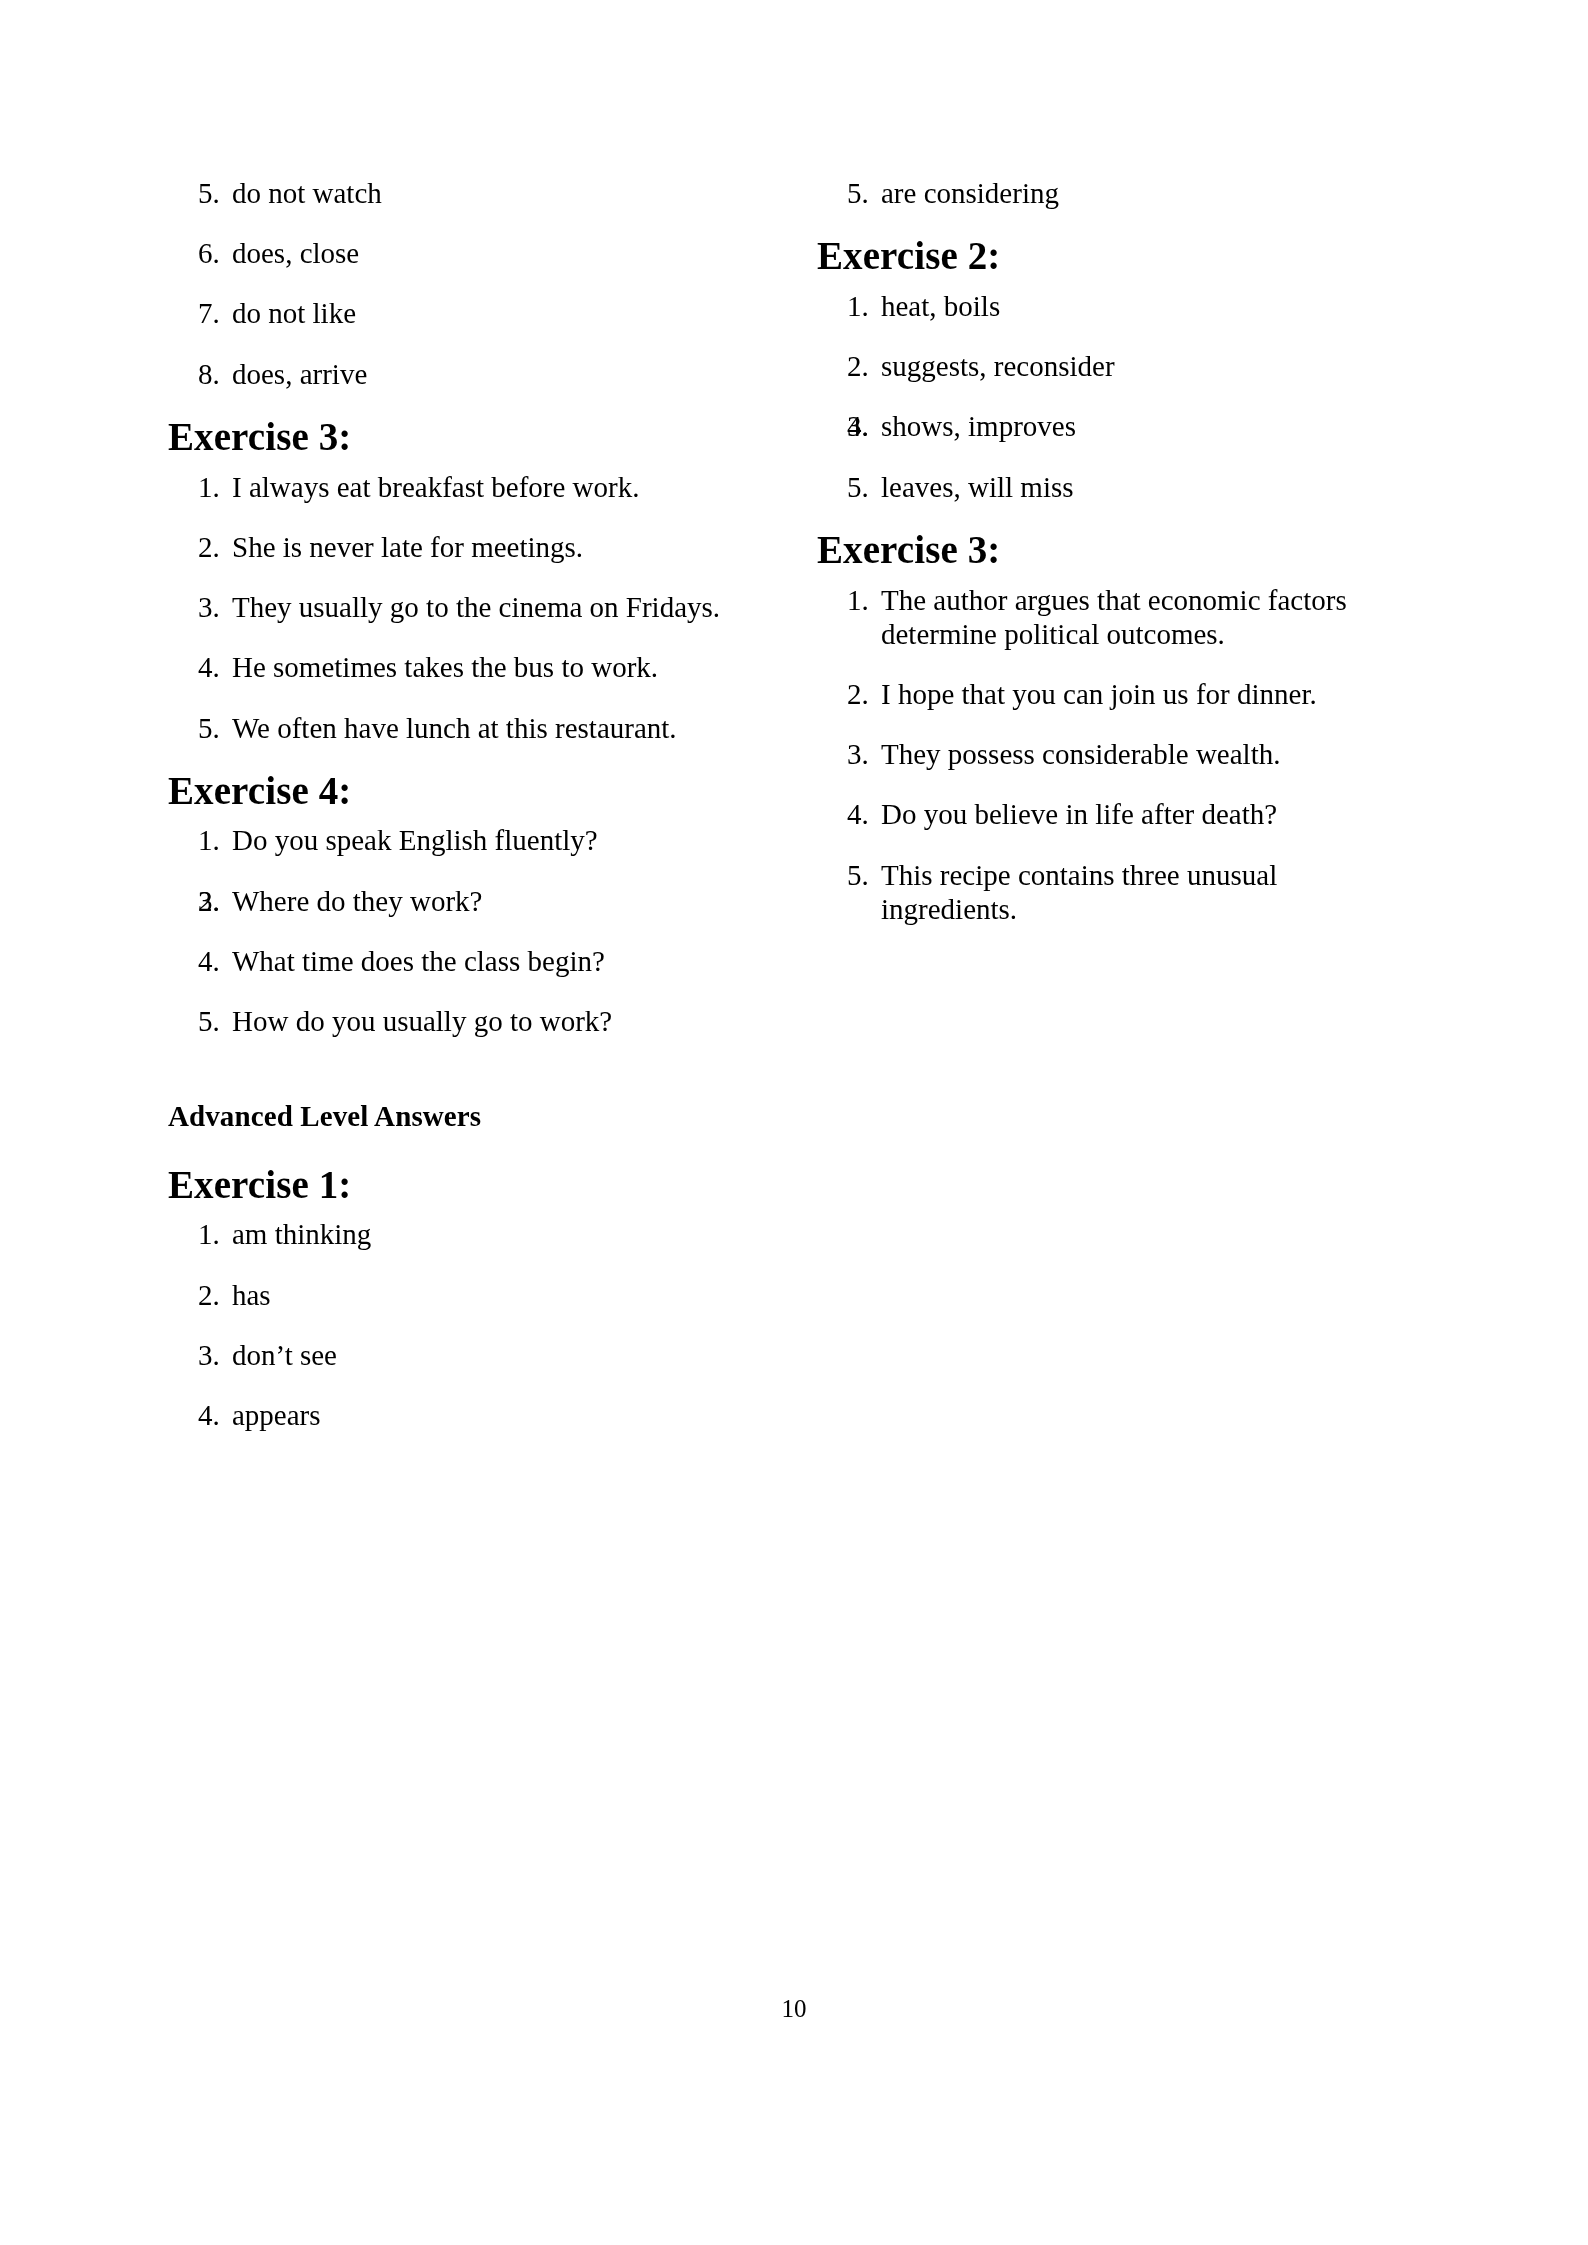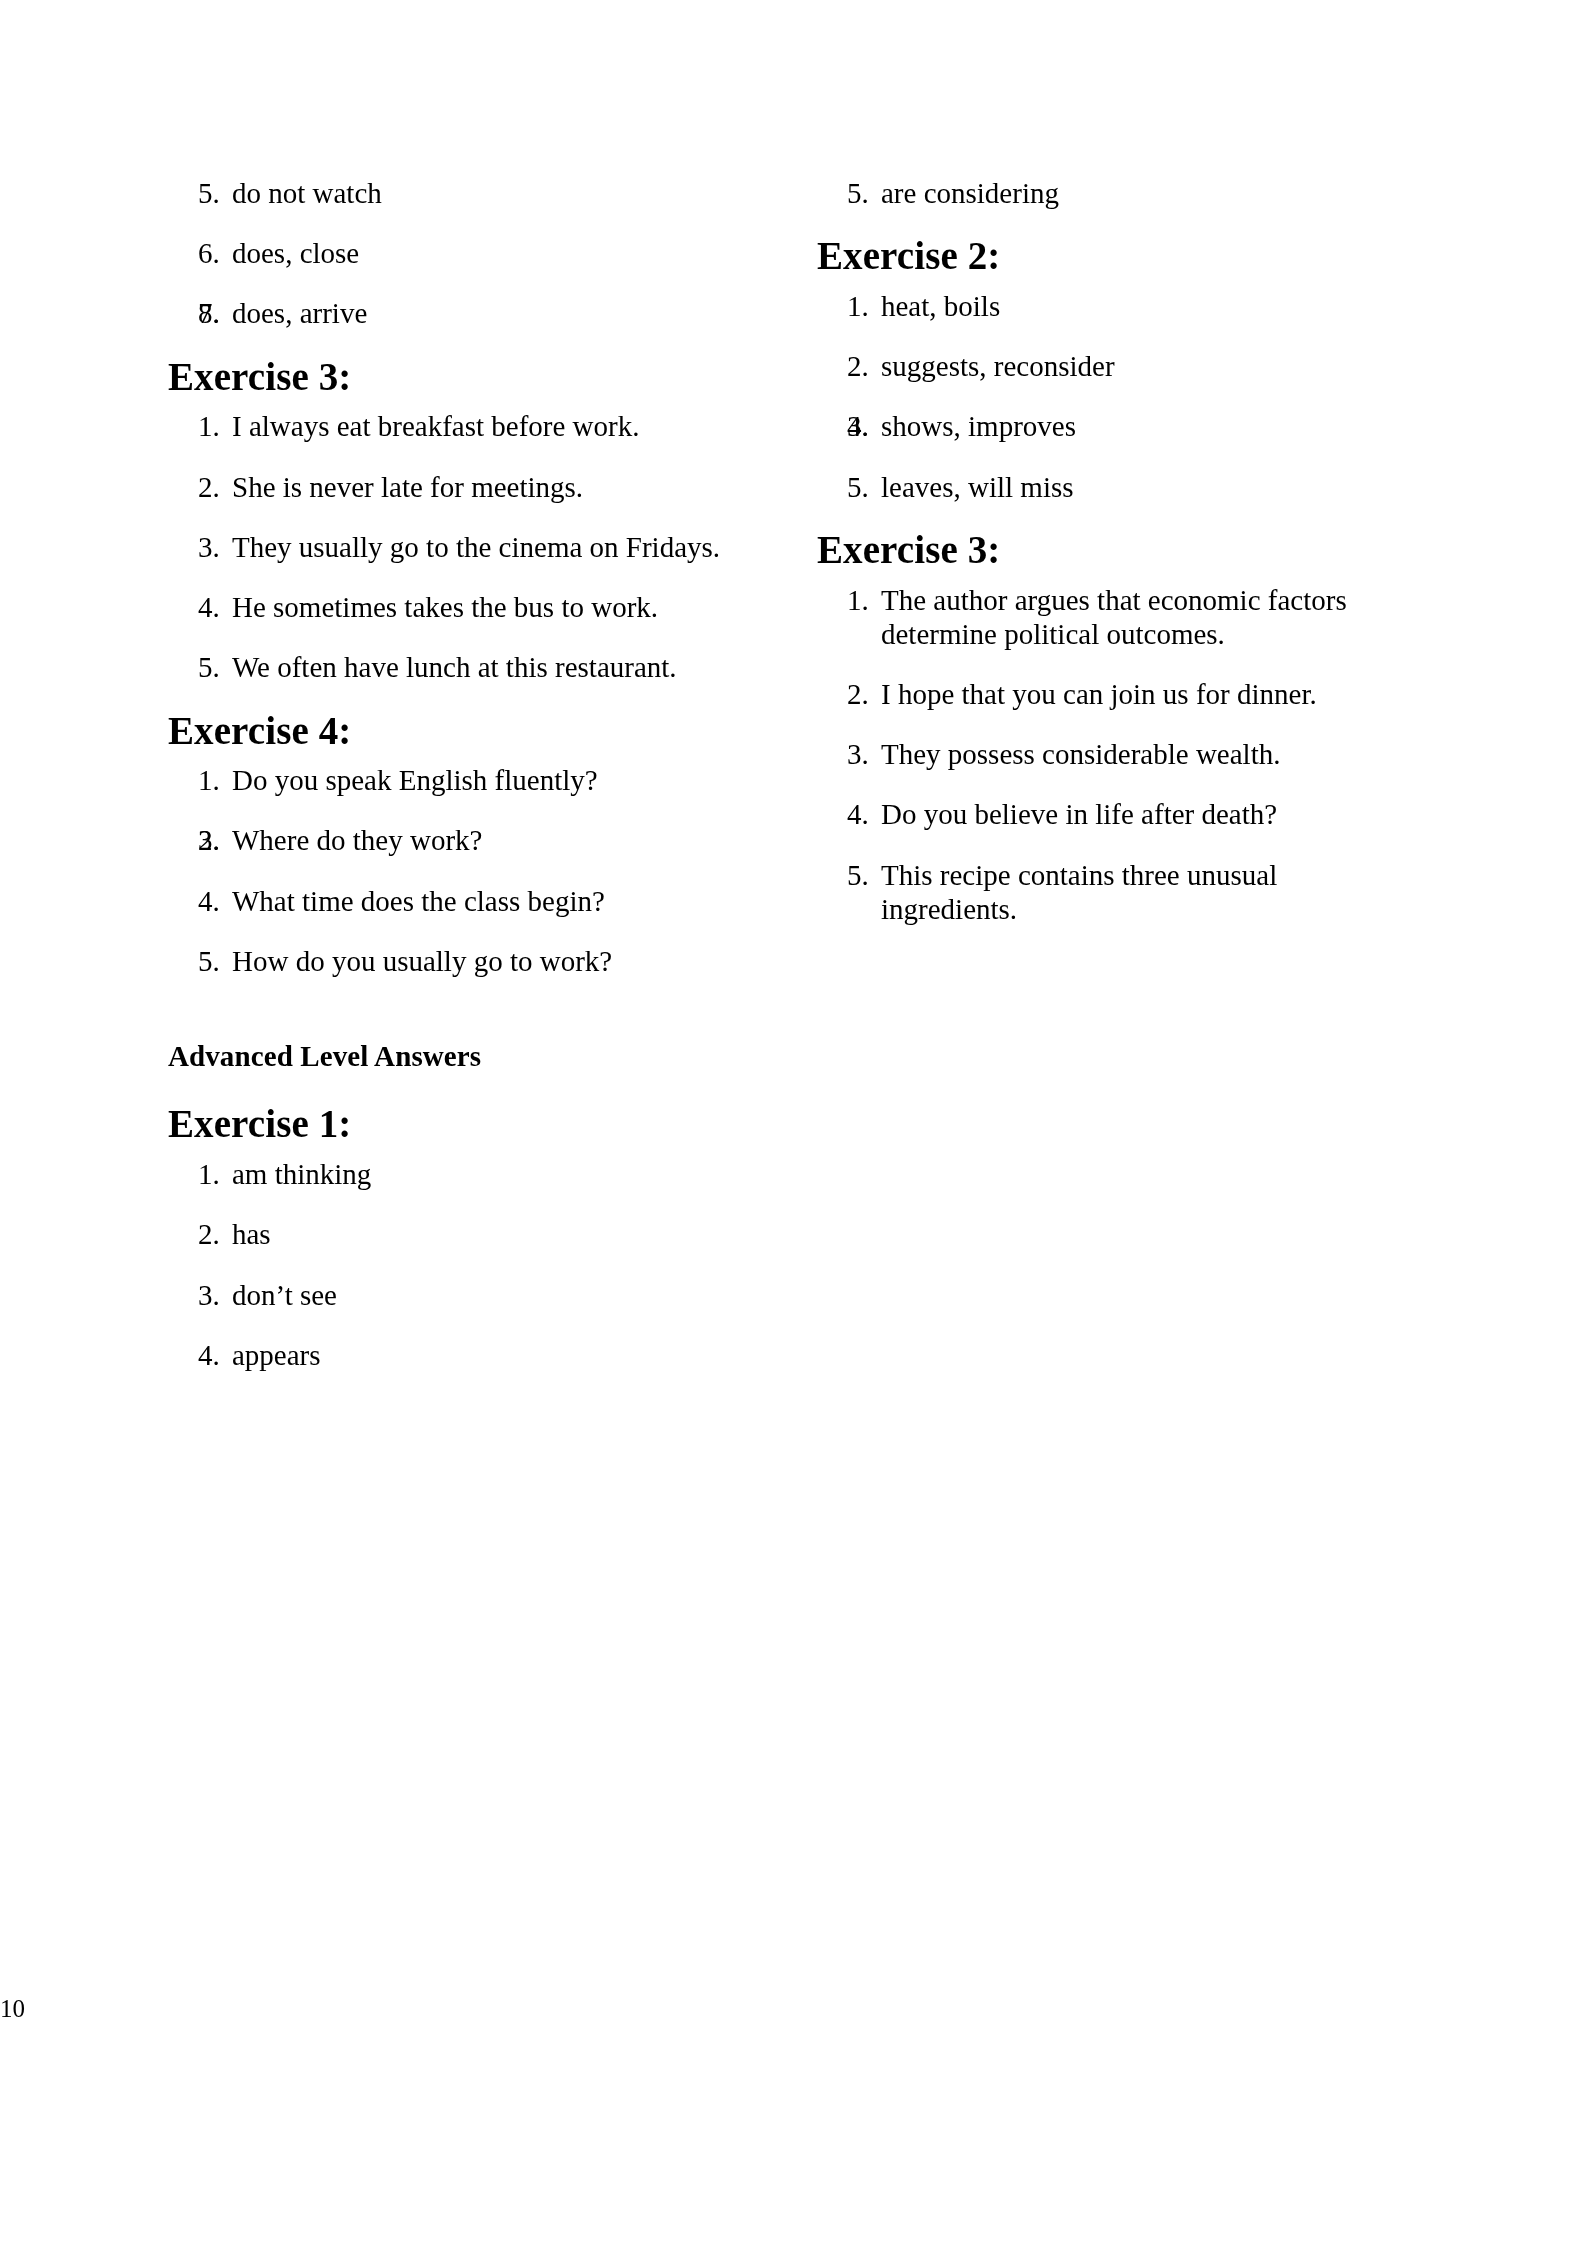--- a/index.html
+++ b/index.html
@@ -65,21 +65,21 @@
   }
   ol.answers > li .txt {
     display: block;
   }
 
   .page-number {
     position: absolute;
     left: 0;
     right: 0;
     top: 1996px;
-    text-align: left;
+    text-align: center;
     font-size: 25px;
     line-height: 1;
   }
 </style>
 </head>
 <body>
 
 <div class="page">
 
   <div class="col col-left">
@@ -88,20 +88,21 @@
       <li>
         <span class="num">5.</span>
         <span class="txt">do not watch</span>
       </li>
       <li>
         <span class="num">6.</span>
         <span class="txt">does, close</span>
       </li>
       <li>
         <span class="num">7.</span>
+        <span class="txt">do not like</span>
       </li>
       <li>
         <span class="num">8.</span>
         <span class="txt">does, arrive</span>
       </li>
     </ol>
 
     <div class="ex-heading">Exercise 3:</div>
     <ol class="answers">
       <li>

